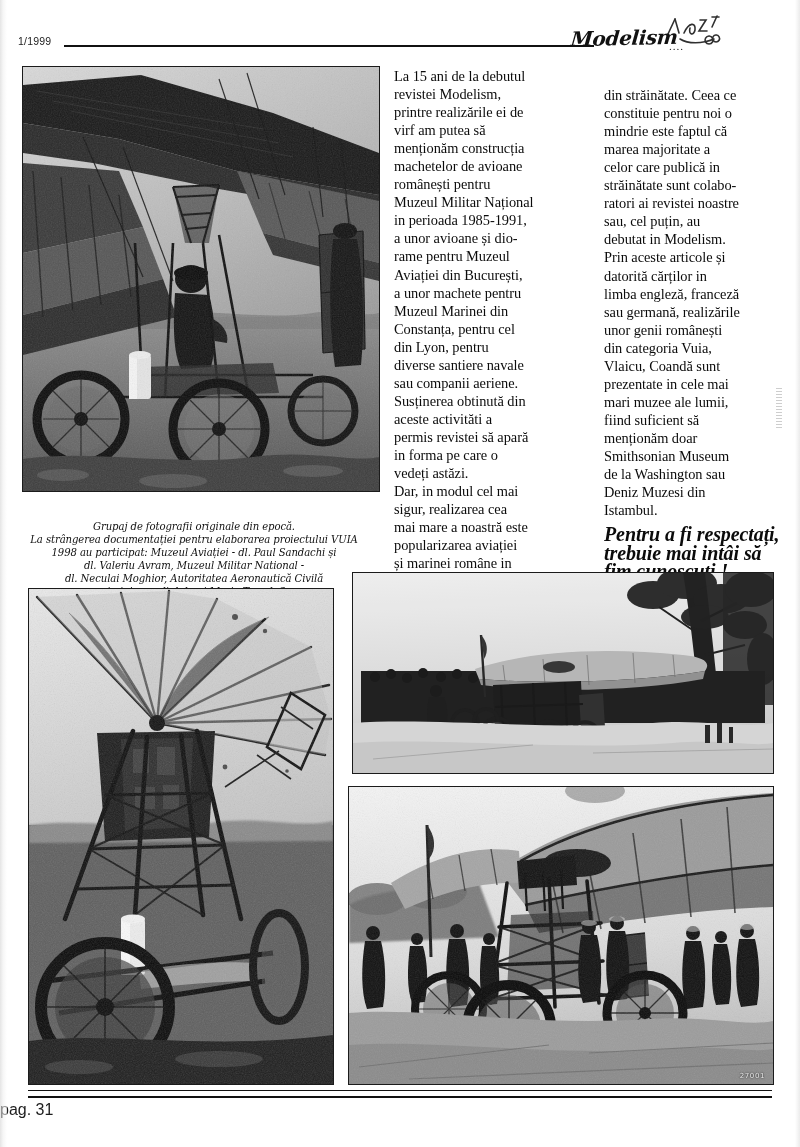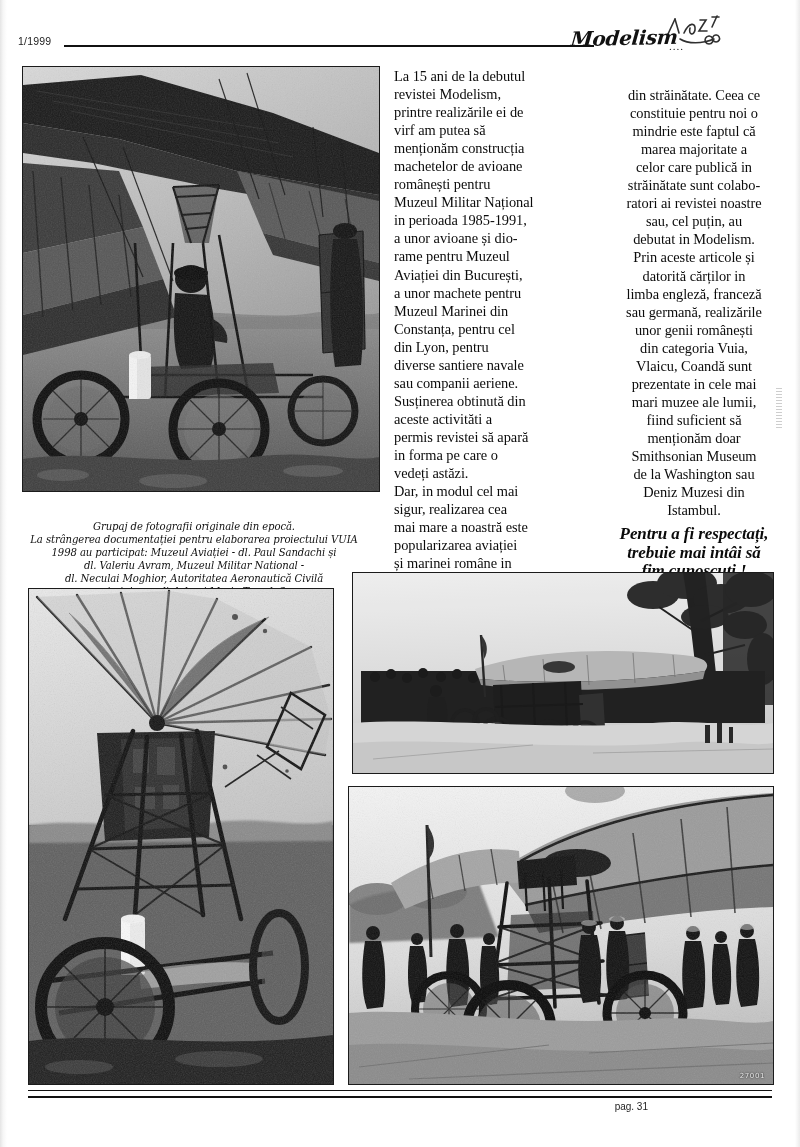--- a/index.html
+++ b/index.html
@@ -75,26 +75,26 @@
     position: absolute;
     font-family: "Liberation Serif", serif;
     font-size: 14.4px;
     line-height: 18.05px;
     color: #0b0b0b;
     text-align: left;
     white-space: pre-line;
     letter-spacing: -0.05px;
   }
   #col-mid { left: 394px; top: 67px; width: 196px; }
-  #col-right { left: 604px; top: 68px; width: 180px; text-align: center; }
+  #col-right { left: 604px; top: 68px; width: 180px; }
 
   .pullquote {
     font-weight: bold;
     font-style: italic;
-    font-size: 17px;
+    font-size: 20px;
     line-height: 18.4px;
     margin-top: 6px;
     white-space: pre-line;
     letter-spacing: -0.1px;
   }
 
   
   .caption {
     position: absolute;
     left: 18px; top: 520px;
@@ -119,23 +119,23 @@
   .footer-rule2 {
     position: absolute;
     left: 28px; top: 1090px;
     width: 744px; height: 1px;
     background: #111;
   }
   .page-number {
     position: absolute;
     left: 0; top: 1101px;
     width: 648px;
-    text-align: right;
+    text-align: left;
     font-family: "Liberation Sans", sans-serif;
-    font-size: 10px;
+    font-size: 16px;
     color: #1d1d1d;
   }
 
   
   .scan-edge-left {
     position: absolute;
     left: 0; top: 0; width: 7px; height: 1147px;
     background: linear-gradient(90deg,#cfcfcf 0%, #efefef 45%, #ffffff 100%);
     opacity: .55;
   }

